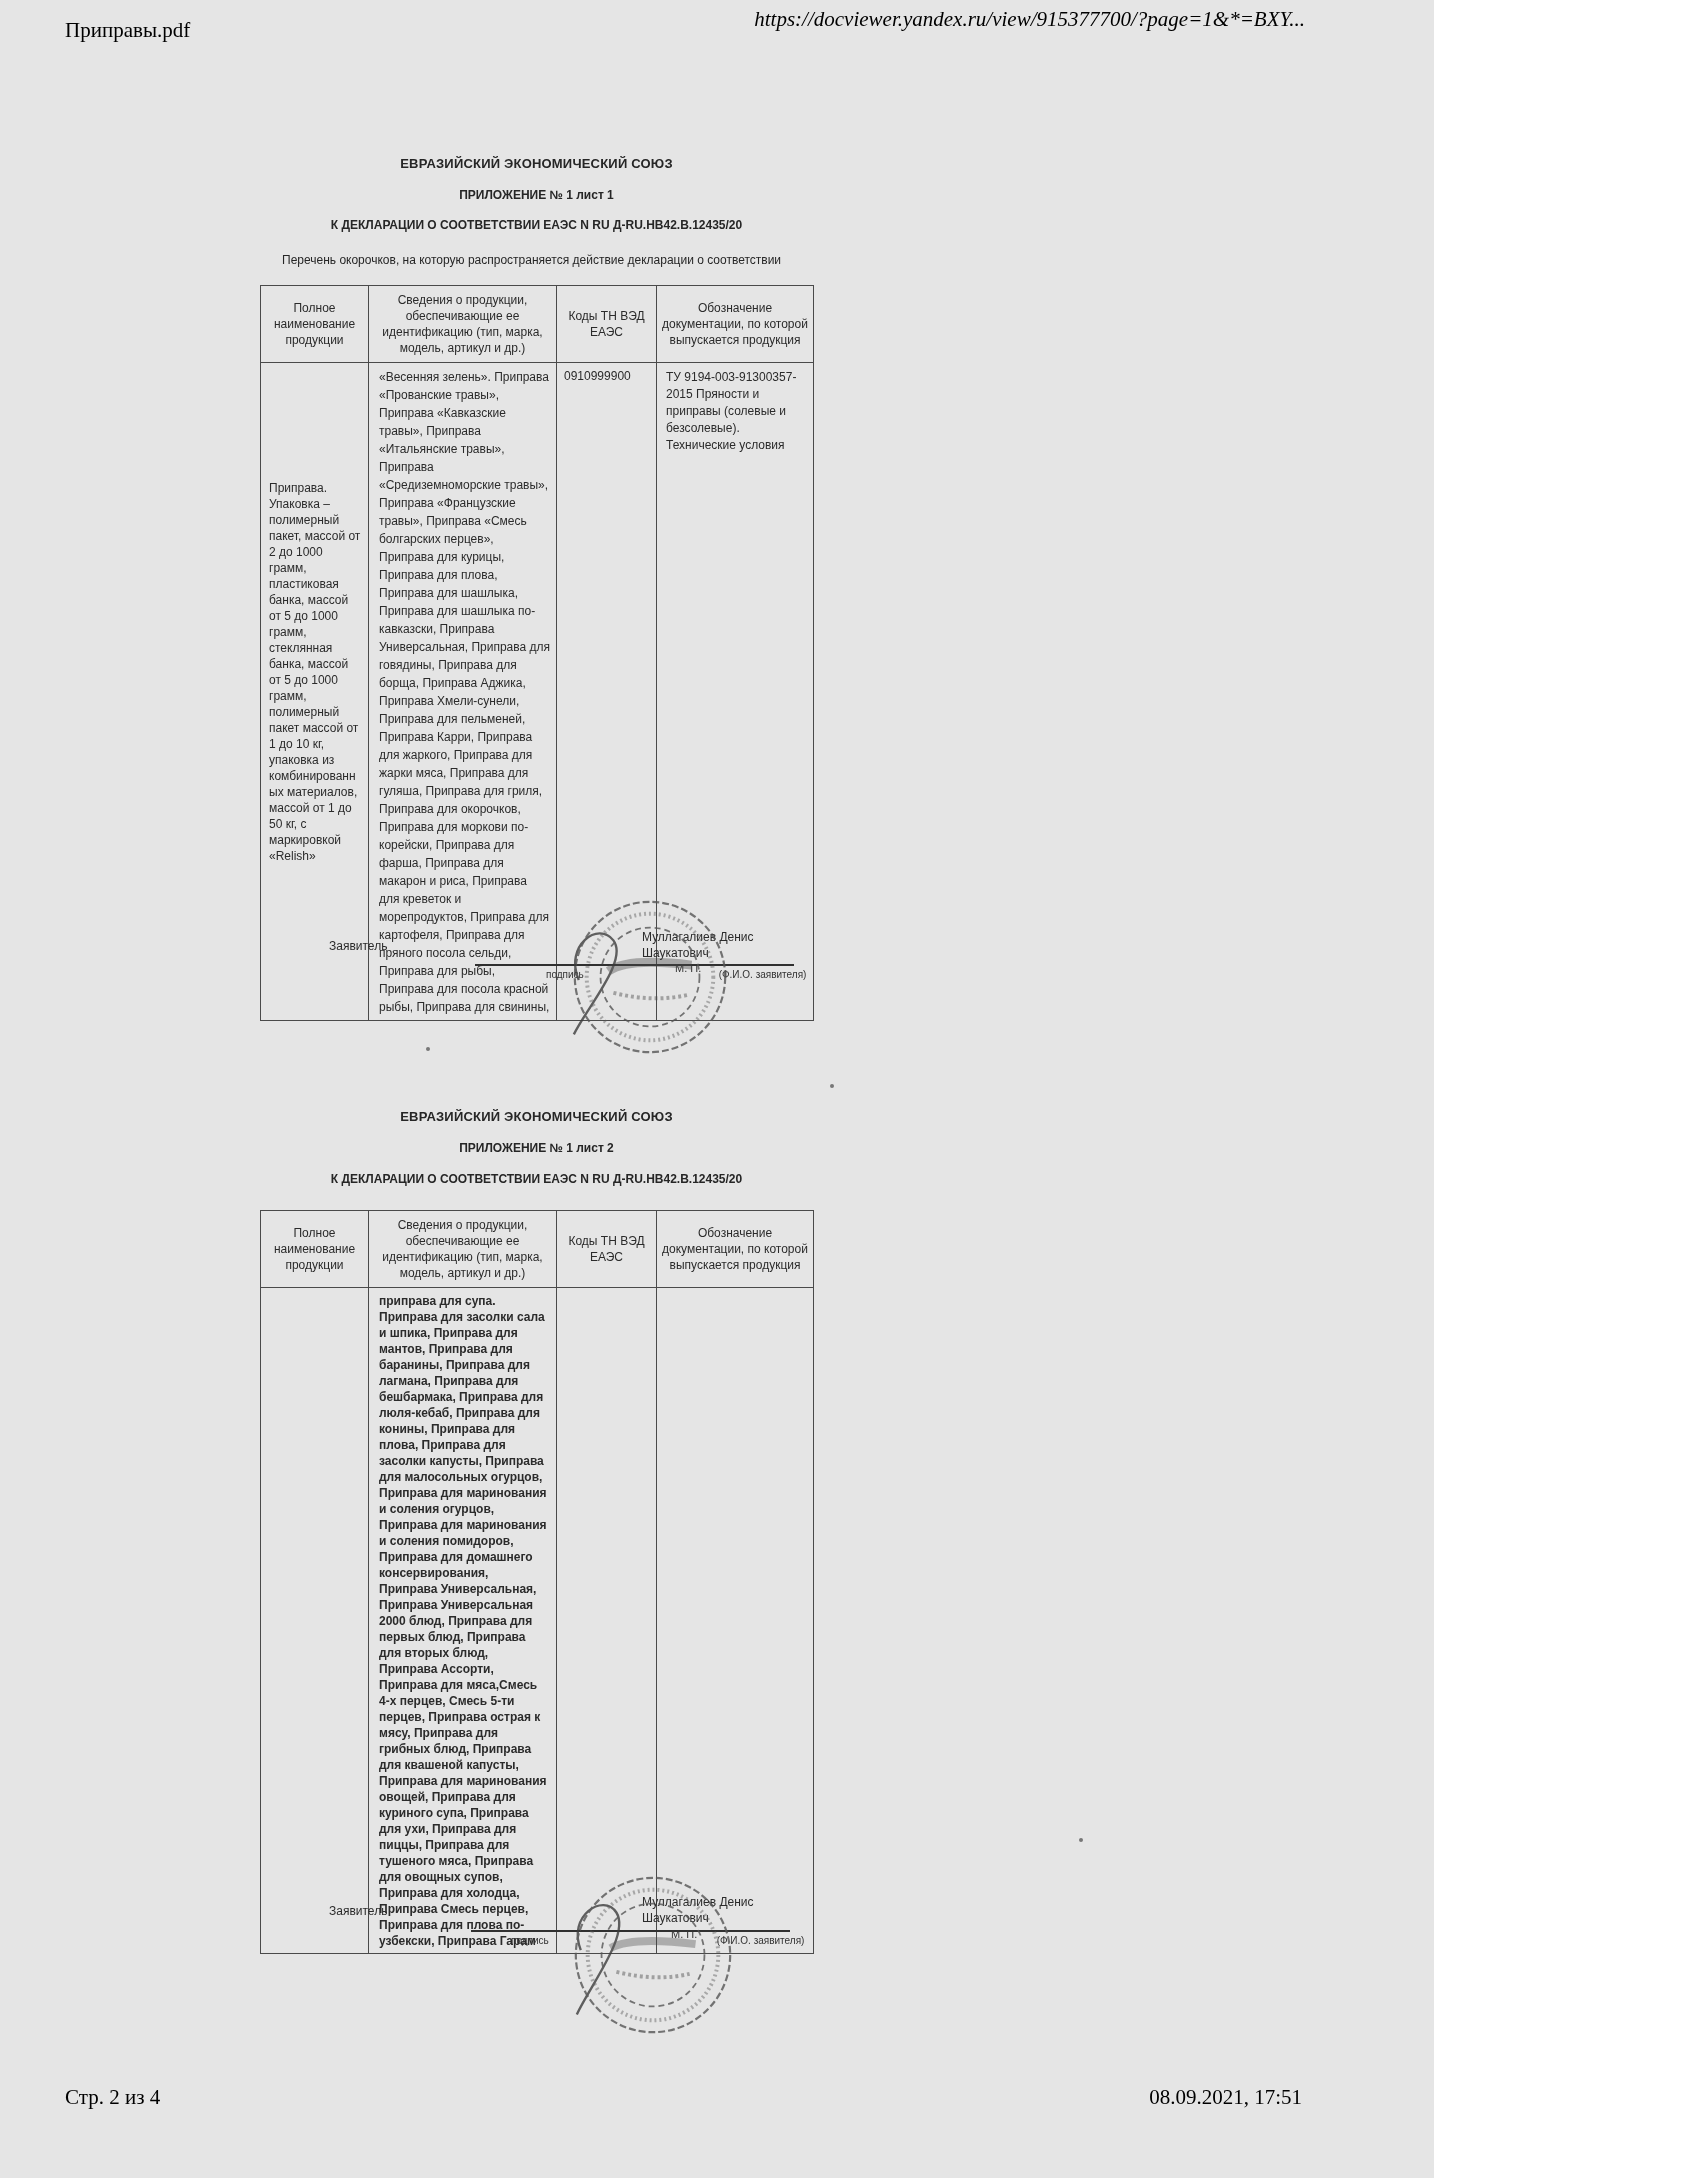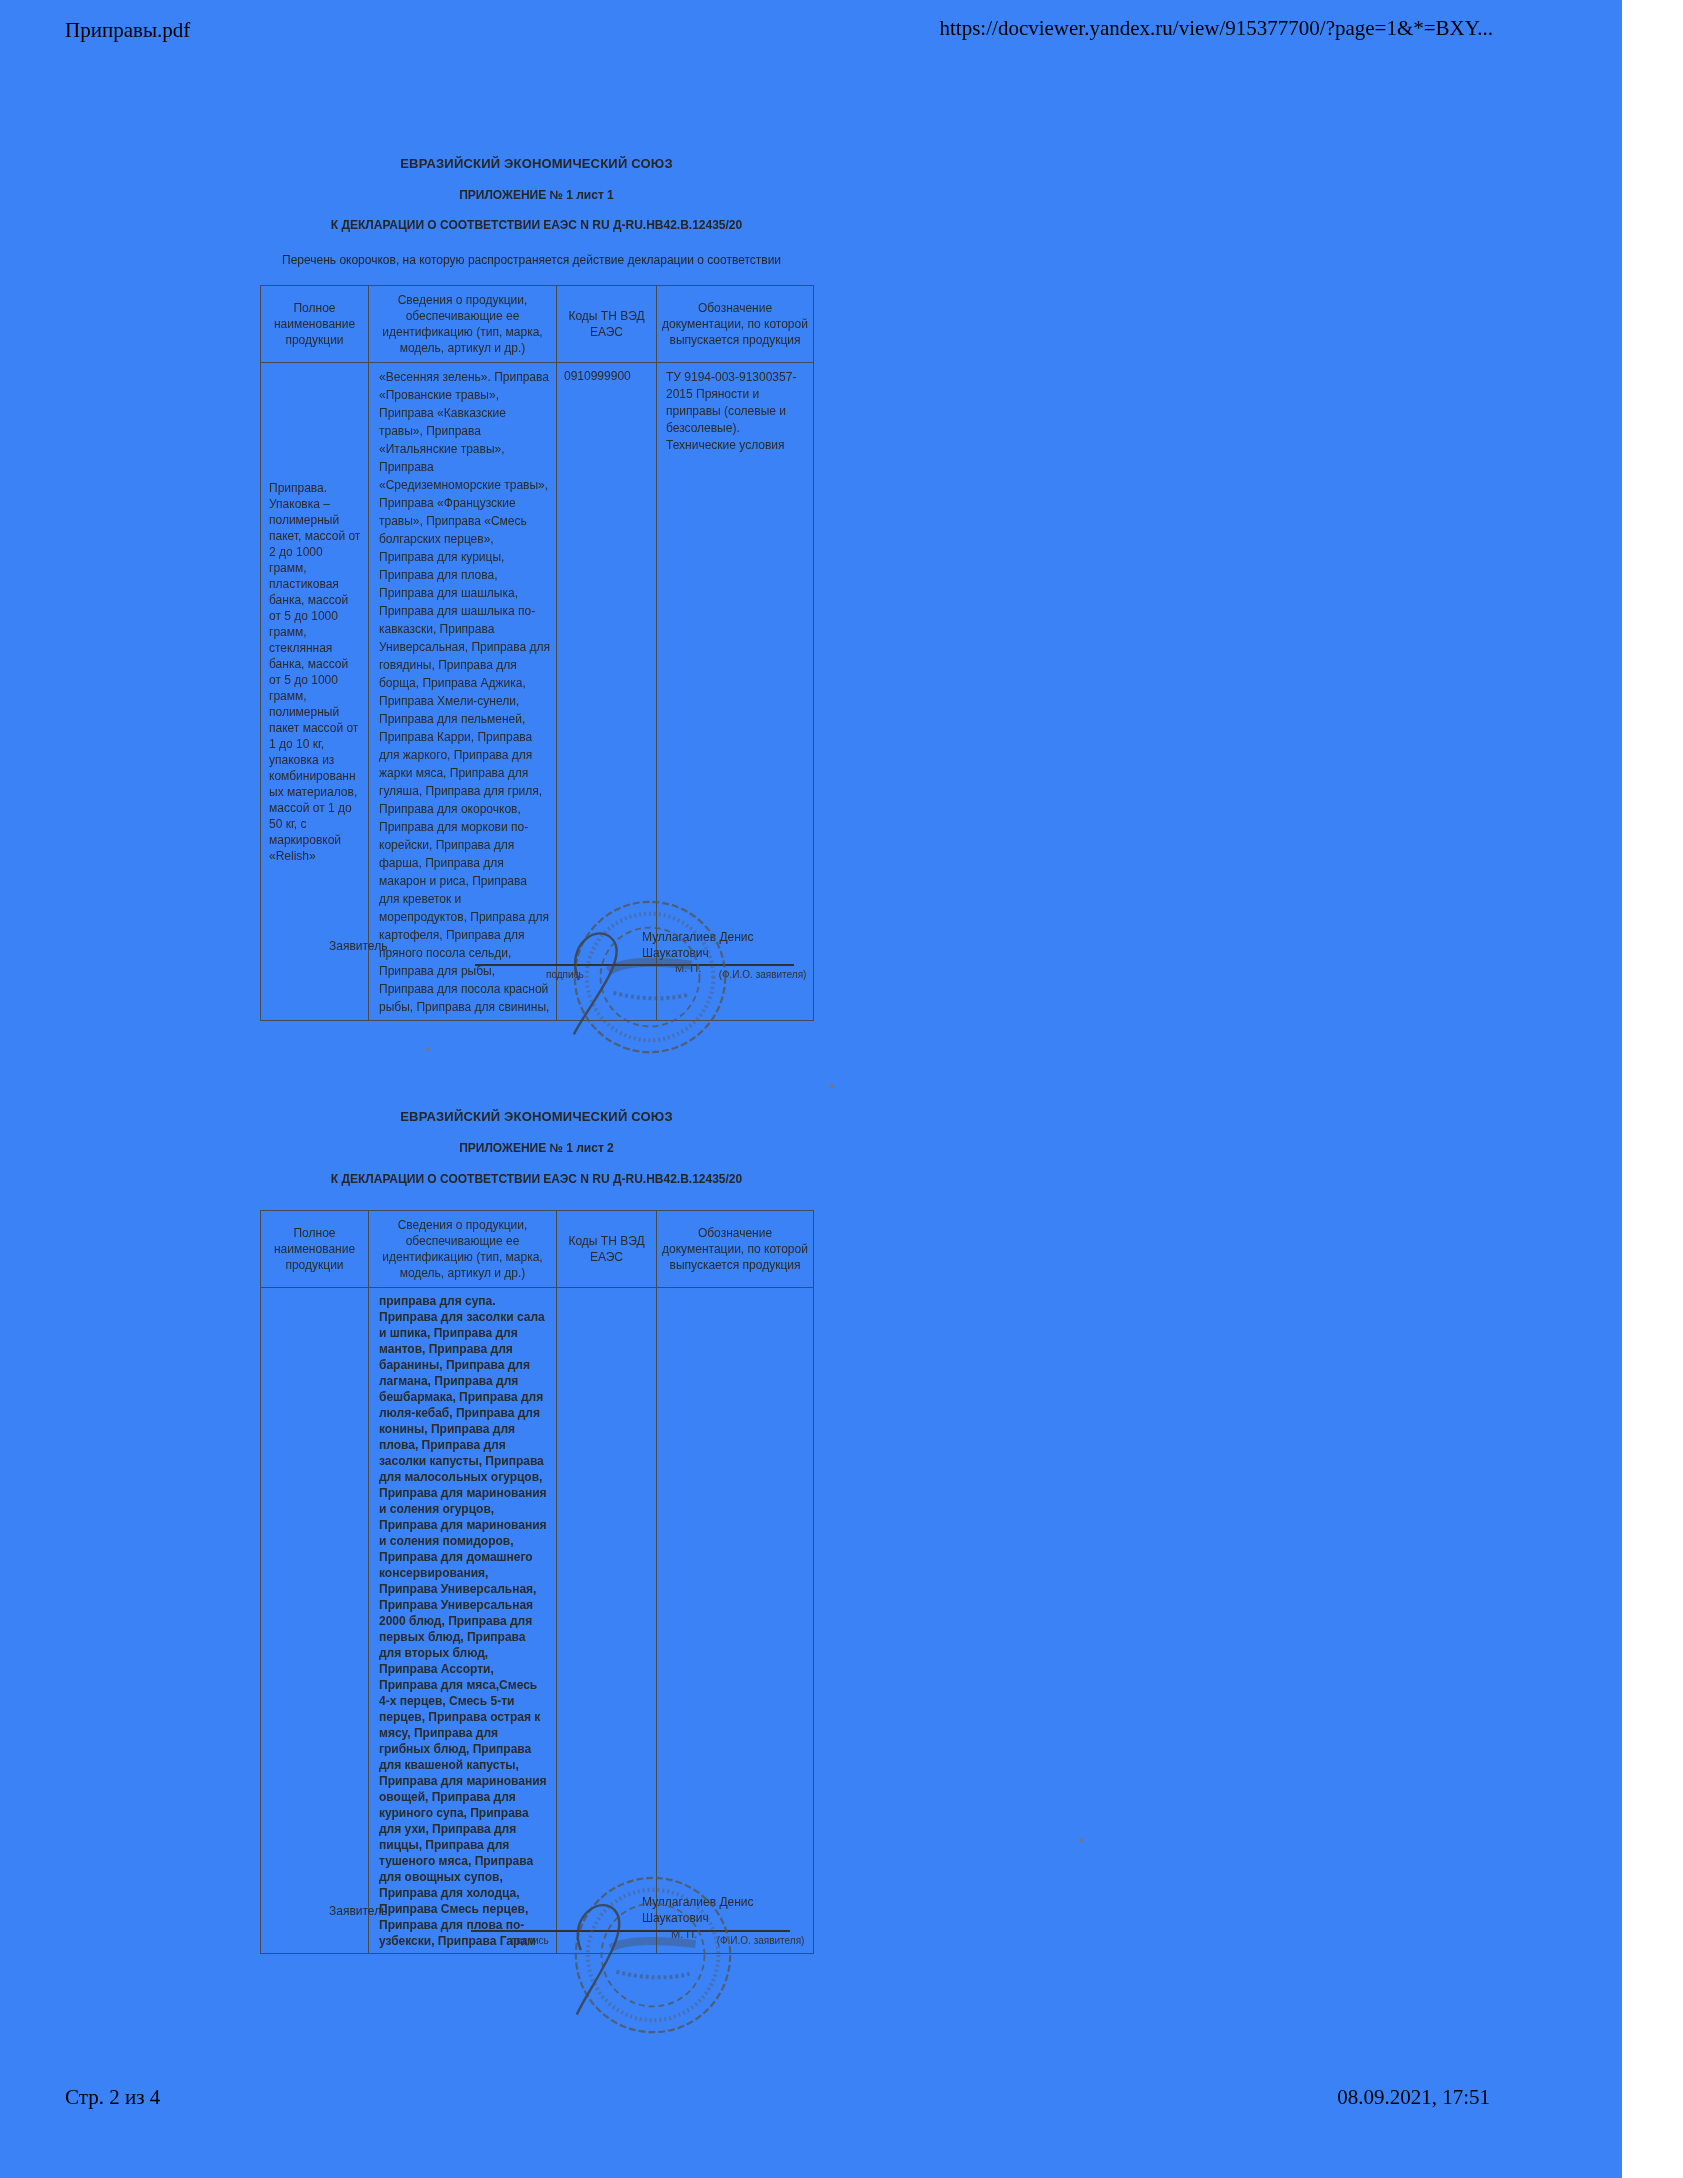--- a/index.html
+++ b/index.html
@@ -1,16 +1,16 @@
 <!DOCTYPE html>
 <html><head>
 <meta charset="utf-8">
 <style>
   html,body{margin:0;padding:0;background:#ffffff;}
-  .page{position:relative;width:1622px;height:2178px;background:#3b82f6;overflow:hidden;
+  .page{position:relative;width:1434px;height:2178px;background:#e5e5e5;overflow:hidden;
         font-family:"Liberation Sans",sans-serif;color:#262626;}
   
   .print-text{position:absolute;font-family:"Liberation Serif",serif;font-size:21px;color:#000;}
   
   .scan{position:absolute;left:0;top:0;width:1683px;height:2178px;filter:blur(0.2px);}
   .doc-center{position:absolute;left:260px;width:553px;text-align:center;}
   .doc-title{font-weight:bold;font-size:13px;letter-spacing:0.2px;text-align:center;}
   .doc-sub{font-weight:bold;font-size:12px;}
   .doc-intro{position:absolute;font-size:12px;}
   table.decl{position:absolute;border-collapse:collapse;table-layout:fixed;width:553px;
@@ -30,21 +30,21 @@
   .sig-name{position:absolute;font-size:12px;color:#2b2b2b;text-align:left;line-height:16px;}
   .stamp{position:absolute;opacity:.8;}
   .speck{position:absolute;width:4px;height:4px;background:#777;border-radius:50%;}
 </style>
 </head>
 <body>
 
 <div class="page">
 
   <div class="print-text" style="left:65px;top:18px;">Приправы.pdf</div>
-  <div class="print-text" style="right:129px;top:16px;">https://docviewer.yandex.ru/view/915377700/?page=1&amp;*=BXY...</div>
+  <div class="print-text" style="right:129px;top:7px;font-style:italic;">https://docviewer.yandex.ru/view/915377700/?page=1&amp;*=BXY...</div>
 
   <div class="scan">
 
     <div class="doc-center doc-title" style="top:156px;">ЕВРАЗИЙСКИЙ ЭКОНОМИЧЕСКИЙ СОЮЗ</div>
     <div class="doc-center doc-sub" style="top:188px;">ПРИЛОЖЕНИЕ № 1 лист 1</div>
     <div class="doc-center doc-sub" style="top:218px;">К ДЕКЛАРАЦИИ О СООТВЕТСТВИИ ЕАЭС N RU Д-RU.НВ42.В.12435/20</div>
     <div class="doc-intro" style="left:282px;top:253px;">Перечень окорочков, на которую распространяется действие декларации о соответствии</div>
 
     <table class="decl" style="left:260px;top:285px;">
       <colgroup>

